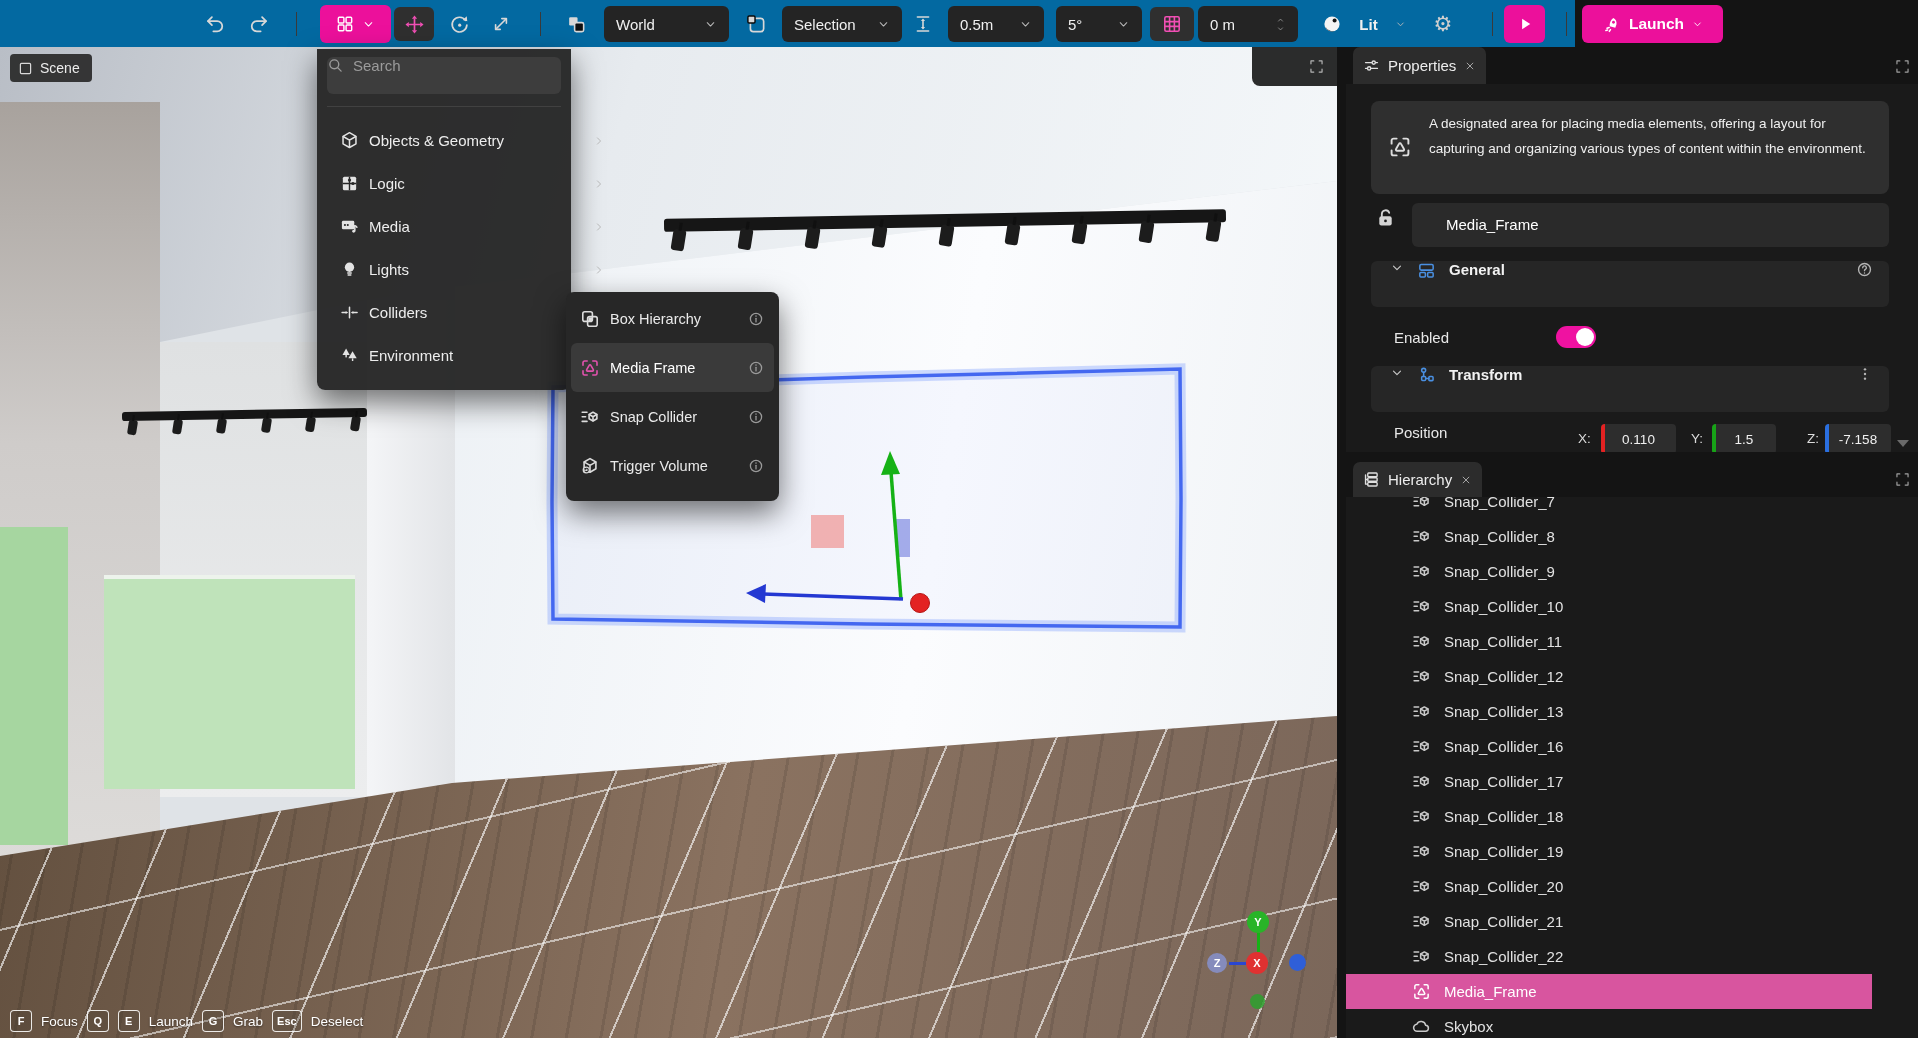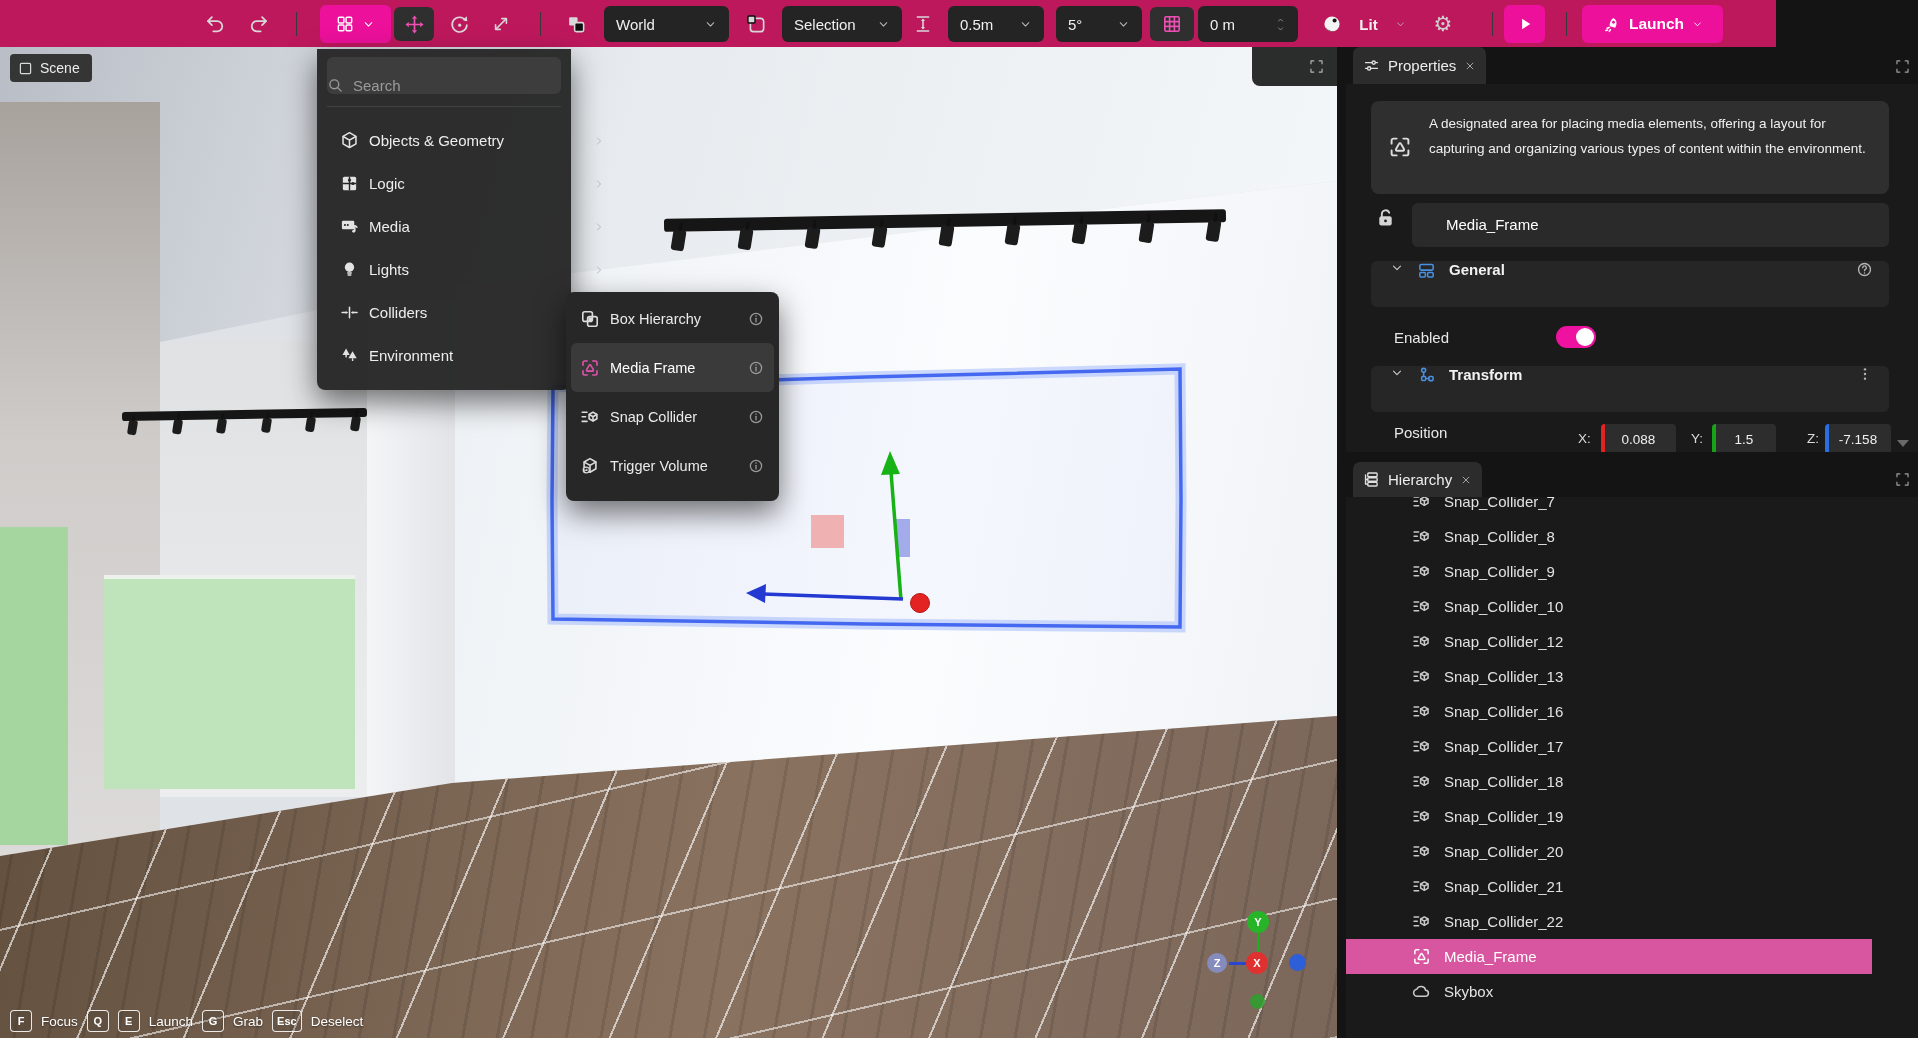--- a/index.html
+++ b/index.html
@@ -3,21 +3,21 @@
 <meta charset="utf-8">
 <style>
   * { margin:0; padding:0; box-sizing:border-box; }
   html,body { background:#141414; font-family:"Liberation Sans","DejaVu Sans",sans-serif; }
   #app { position:relative; width:1918px; height:1038px; overflow:hidden; background:#141414; color:#e8e8e8; }
   .abs { position:absolute; }
   svg.ic { display:block; }
   .strokes { fill:none; stroke:currentColor; stroke-width:1.6; stroke-linecap:round; stroke-linejoin:round; }
 
   
-  #toolbar { position:absolute; left:0; top:0; width:1776px; height:47px; background:#be185d; z-index:40; }
+  #toolbar { position:absolute; left:0; top:0; width:1575px; height:47px; background:#0369a1; z-index:40; }
   .tb-icon-btn { position:absolute; top:7px; width:34px; height:34px; display:flex; align-items:center; justify-content:center; color:#d8d8d8; border-radius:6px; cursor:pointer; }
   .tb-div { position:absolute; top:12px; width:1px; height:24px; background:#3a3a3a; }
   .pill { position:absolute; top:6px; height:36px; background:#242424; border-radius:6px; display:flex; align-items:center; justify-content:space-between; padding:0 12px; color:#f0f0f0; font-size:15px; cursor:pointer; }
   .pill .chev { color:#b9b9b9; }
   .accentbtn { position:absolute; top:5px; height:38px; background:#ec109b; border-radius:6px; display:flex; align-items:center; justify-content:center; gap:8px; color:#fff; cursor:pointer; }
   .tool-active { background:#2f2f2f; color:#f04fb4; border-radius:6px; }
 
   
   #viewport { position:absolute; left:0; top:47px; width:1337px; height:991px; overflow:hidden; background:#dfe3e7; z-index:1; }
   .ceiling { position:absolute; left:0; top:0; width:1337px; height:991px;
@@ -50,21 +50,21 @@
   .vp-corner svg { position:absolute; left:57px; top:12px; color:#b4b4b4; }
 
   .axis-ball { position:absolute; border-radius:50%; display:flex; align-items:center; justify-content:center; font-size:11px; font-weight:bold; color:#fff; z-index:4; }
 
   .kbd-bar { position:absolute; left:10px; bottom:6px; display:flex; align-items:center; gap:9px; z-index:6; color:#fff; }
   .kbd { min-width:22px; height:22px; padding:0 4px; border:1.5px solid rgba(255,255,255,.88); border-radius:4px; background:rgba(70,60,50,.28); display:flex; align-items:center; justify-content:center; font-size:11px; font-weight:bold; }
   .kbd-label { font-size:13.5px; text-shadow:0 1px 2px rgba(0,0,0,.5); }
 
   
   #add-menu { position:absolute; left:317px; top:49px; width:254px; height:341px; background:rgba(39,39,39,.97); border-radius:0 0 8px 8px; box-shadow:0 12px 30px rgba(0,0,0,.55); z-index:50; }
-  .search-box { position:absolute; left:10px; top:8px; width:234px; height:37px; background:#3d3d3d; border-radius:6px; display:flex; align-items:flex-end; gap:9px; padding:0 0; color:#9b9b9b; }
+  .search-box { position:absolute; left:10px; top:8px; width:234px; height:37px; background:#3d3d3d; border-radius:6px; display:flex; align-items:flex-start; gap:9px; padding:0 0; color:#9b9b9b; }
   .search-box input { flex:1; background:transparent; border:none; outline:none; color:#e8e8e8; font-size:15px; font-family:inherit; }
   .search-box input::placeholder { color:#9b9b9b; }
   .menu-div { position:absolute; left:10px; top:57px; width:234px; height:1px; background:#414141; }
   .menu-rows { position:absolute; left:0; top:70px; width:302px; }
   .menu-row { height:43px; display:flex; align-items:center; gap:10px; padding:0 14px 0 23px; color:#ededed; font-size:15px; cursor:pointer; }
   .menu-row .lbl { flex:1; }
   .menu-row .cat-ic { color:#e3e3e3; }
   .menu-row .chev { color:#b5b5b5; }
 
   #add-submenu { position:absolute; left:566px; top:292px; width:213px; height:209px; background:#272727; border-radius:8px; box-shadow:0 12px 30px rgba(0,0,0,.55); z-index:50; padding-top:2px; }
@@ -732,21 +732,21 @@
         <span class="ttl">Transform</span>
         <svg class="ic right-ic" width="16" height="16">
             <use href="#sy-kebab"></use>
           </svg>
       </div>
 
       <span class="row-label" style="left:48px;top:340px">Position</span>
       <span class="pos-axis" style="left:232px">X:</span>
       <div class="chip" style="left:255px;width:75px">
         <span class="bar" style="background:#e32222"></span>
-        <span>0.088</span>
+        <span>0.110</span>
       </div>
       <span class="pos-axis" style="left:345px">Y:</span>
       <div class="chip" style="left:366px;width:64px">
         <span class="bar" style="background:#17a317"></span>
         <span>1.5</span>
       </div>
       <span class="pos-axis" style="left:461px">Z:</span>
       <div class="chip" style="left:479px;width:66px">
         <span class="bar" style="background:#2a6fe0"></span>
         <span>-7.158</span>
@@ -792,20 +792,26 @@
         <div class="hrow">
             <svg class="ic h-ic" width="19" height="19">
               <use href="#sy-snap"></use>
             </svg>
             <span>Snap_Collider_10</span>
           </div>
         <div class="hrow">
             <svg class="ic h-ic" width="19" height="19">
               <use href="#sy-snap"></use>
             </svg>
+            <span>Snap_Collider_11</span>
+          </div>
+        <div class="hrow">
+            <svg class="ic h-ic" width="19" height="19">
+              <use href="#sy-snap"></use>
+            </svg>
             <span>Snap_Collider_12</span>
           </div>
         <div class="hrow">
             <svg class="ic h-ic" width="19" height="19">
               <use href="#sy-snap"></use>
             </svg>
             <span>Snap_Collider_13</span>
           </div>
         <div class="hrow">
             <svg class="ic h-ic" width="19" height="19">

